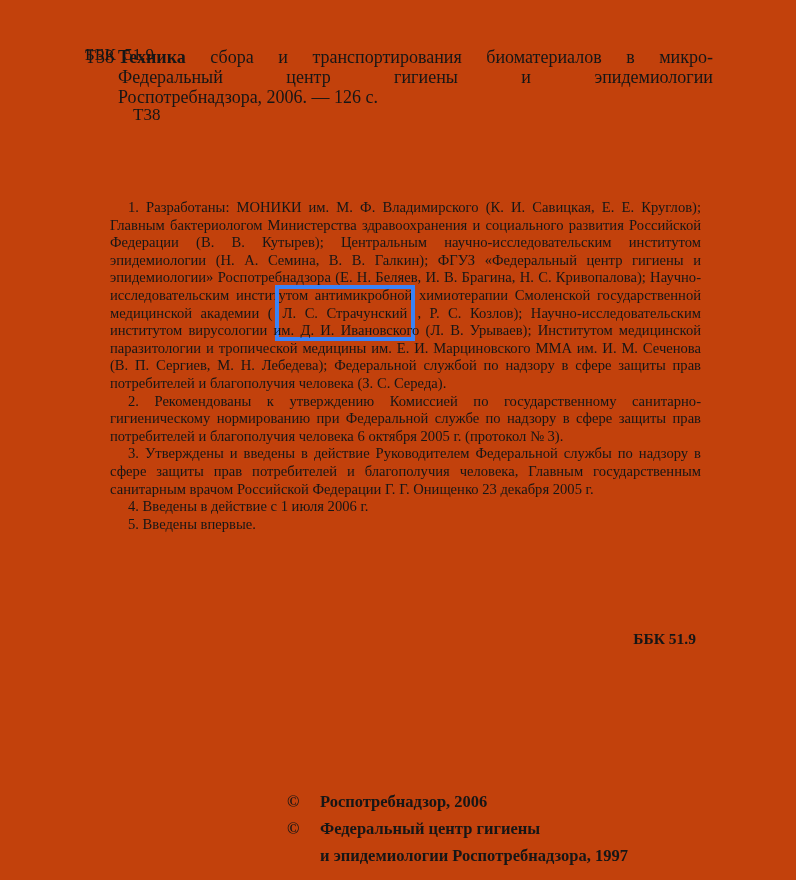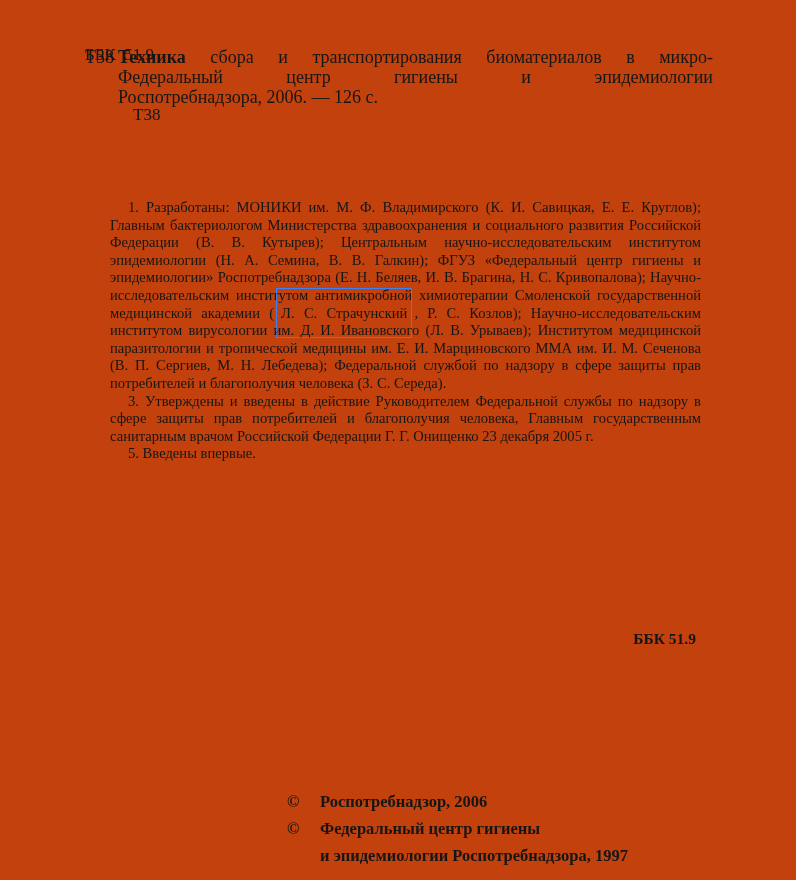--- a/index.html
+++ b/index.html
@@ -46,21 +46,21 @@
     left: 110px;
     width: 591px;
     font-size: 14.6px;
     line-height: 17.6px;
     text-align: justify;
     hyphens: auto;
     -webkit-hyphens: auto;
   }
   .annotation p { margin: 0; text-indent: 18px; }
   .boxed {
-    border: 1px solid #3b82f6;
+    border: 4px solid #3b82f6;
     padding: 16px 4px;
     margin: 0 2px;
     white-space: nowrap;
   }
 
   
   .bbk-bottom {
     position: absolute;
     top: 630px;
     left: 110px;
@@ -93,21 +93,23 @@
   </div>
 
   <div class="entry">
     <div class="entry-line first jline"><span class="entry-code">Т38</span><span class="b">Техника</span><span> сбора и транспортирования биоматериалов в микро-</span></div>
     <div class="entry-line jline">Федеральный центр гигиены и эпидемиологии</div>
     <div class="entry-line">Роспотребнадзора, 2006. — 126 с.</div>
   </div>
 
   <div class="annotation">
     <p><span>1. Разработаны: МОНИКИ им. М. Ф. Владимирского (К. И. Савицкая, Е. Е. Круглов); Главным бактериологом Министерства здравоохранения и социального развития Российской Федерации (В. В. Кутырев); Центральным научно-исследовательским институтом эпидемиологии (Н. А. Семина, В. В. Галкин); ФГУЗ «Федеральный центр гигиены и эпидемиологии» Роспотребнадзора (Е. Н. Беляев, И. В. Брагина, Н. С. Кривопалова); Научно-исследовательским институтом антимикробной химиотерапии Смоленской государственной медицинской академии (</span><span class="boxed">Л. С. Страчунский</span><span>, Р. С. Козлов); Научно-исследовательским институтом вирусологии им. Д. И. Ивановского (Л. В. Урываев); Институтом медицинской паразитологии и тропической медицины им. Е. И. Марциновского ММА им. И. М. Сеченова (В. П. Сергиев, М. Н. Лебедева); Федеральной службой по надзору в сфере защиты прав потребителей и благополучия человека (З. С. Середа).</span></p>
+    <p>2. Рекомендованы к утверждению Комиссией по государственному санитарно-гигиеническому нормированию при Федеральной службе по надзору в сфере защиты прав потребителей и благополучия человека 6 октября 2005 г. (протокол № 3).</p>
     <p>3. Утверждены и введены в действие Руководителем Федеральной службы по надзору в сфере защиты прав потребителей и благополучия человека, Главным государственным санитарным врачом Российской Федерации Г. Г. Онищенко 23 декабря 2005 г.</p>
+    <p>4. Введены в действие с 1 июля 2006 г.</p>
     <p>5. Введены впервые.</p>
   </div>
 
   <div class="bbk-bottom">ББК 51.9</div>
 
   <div class="copyright">
     <div class="c-row">
       <span class="c-sym">©</span>
       <span class="c-text">Роспотребнадзор, 2006</span>
     </div>

